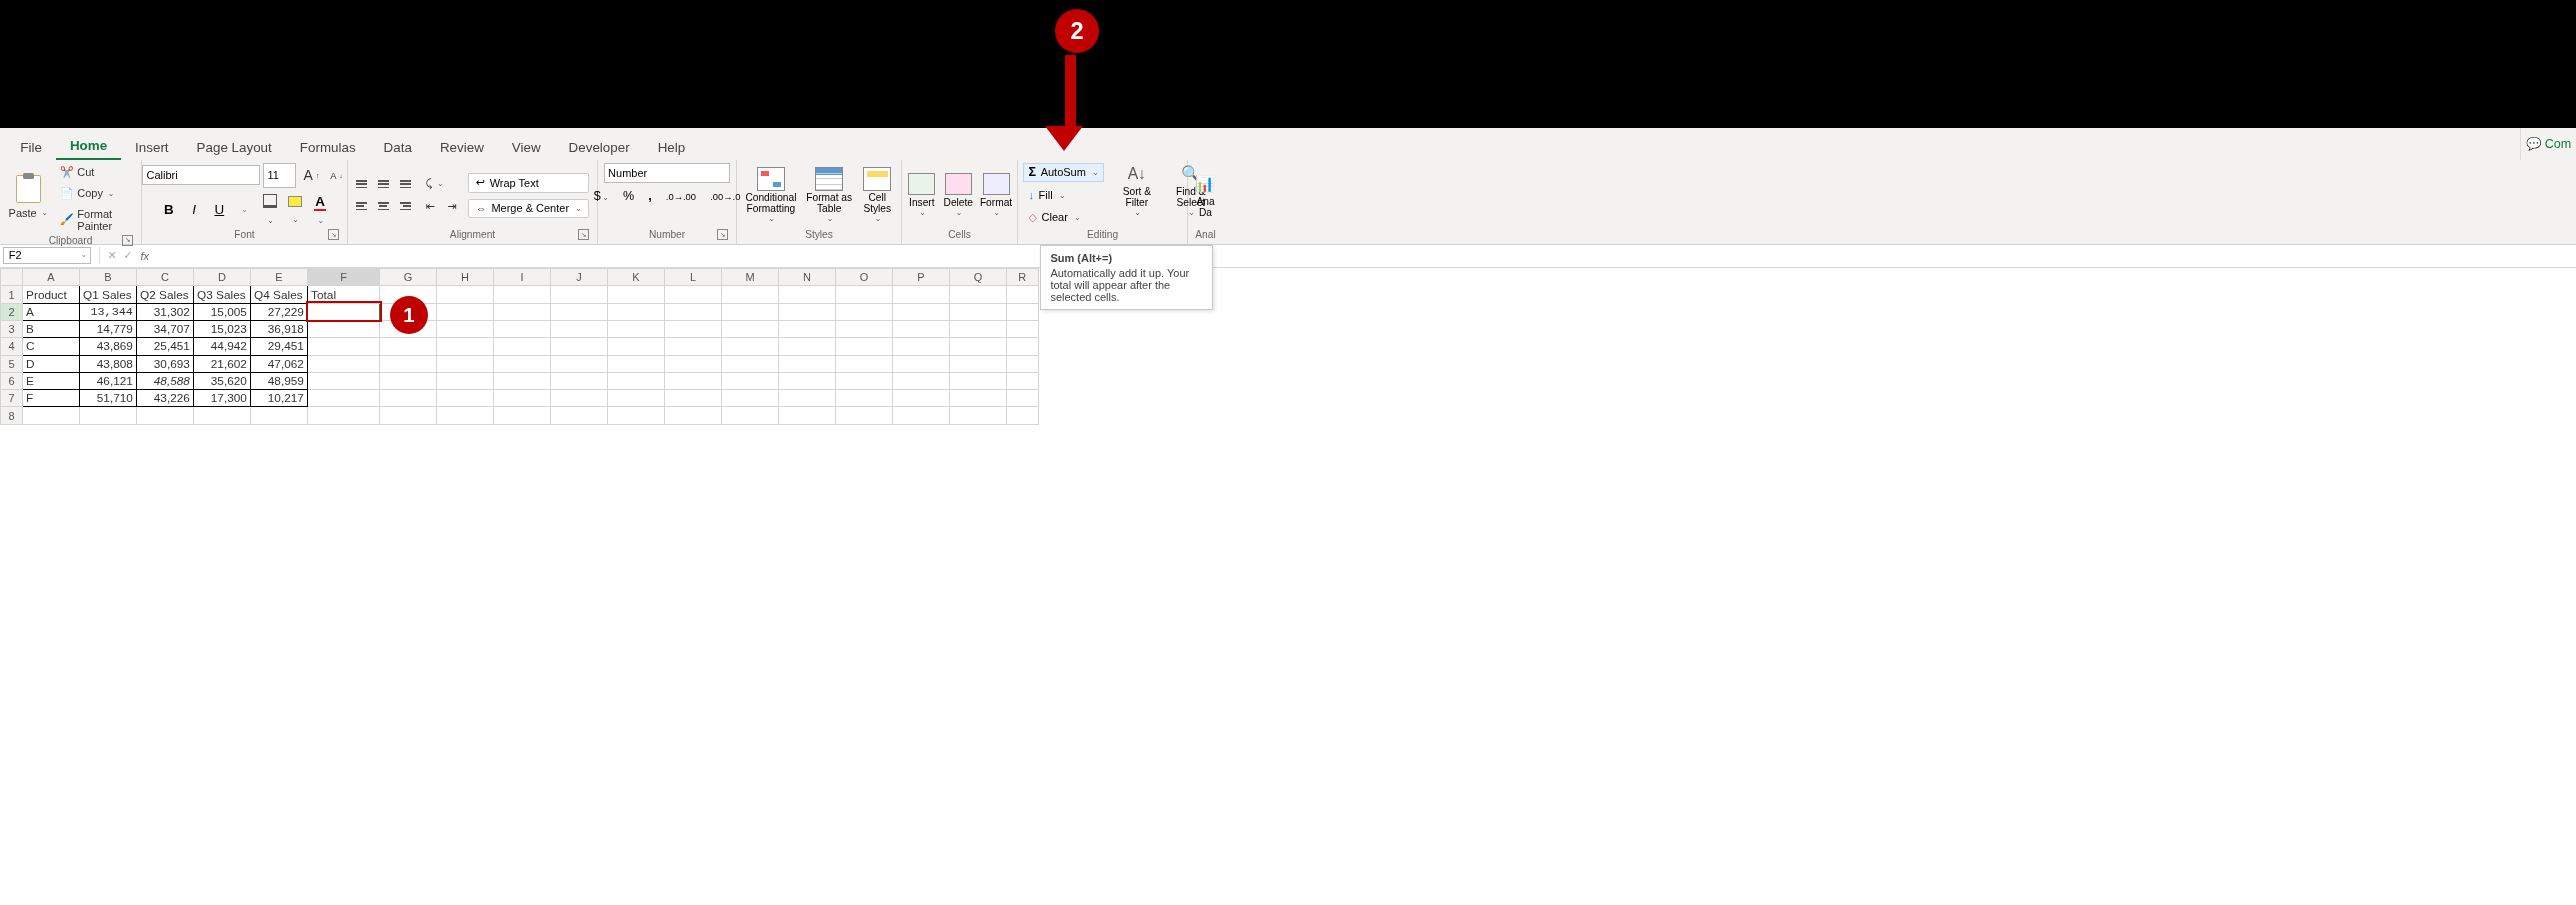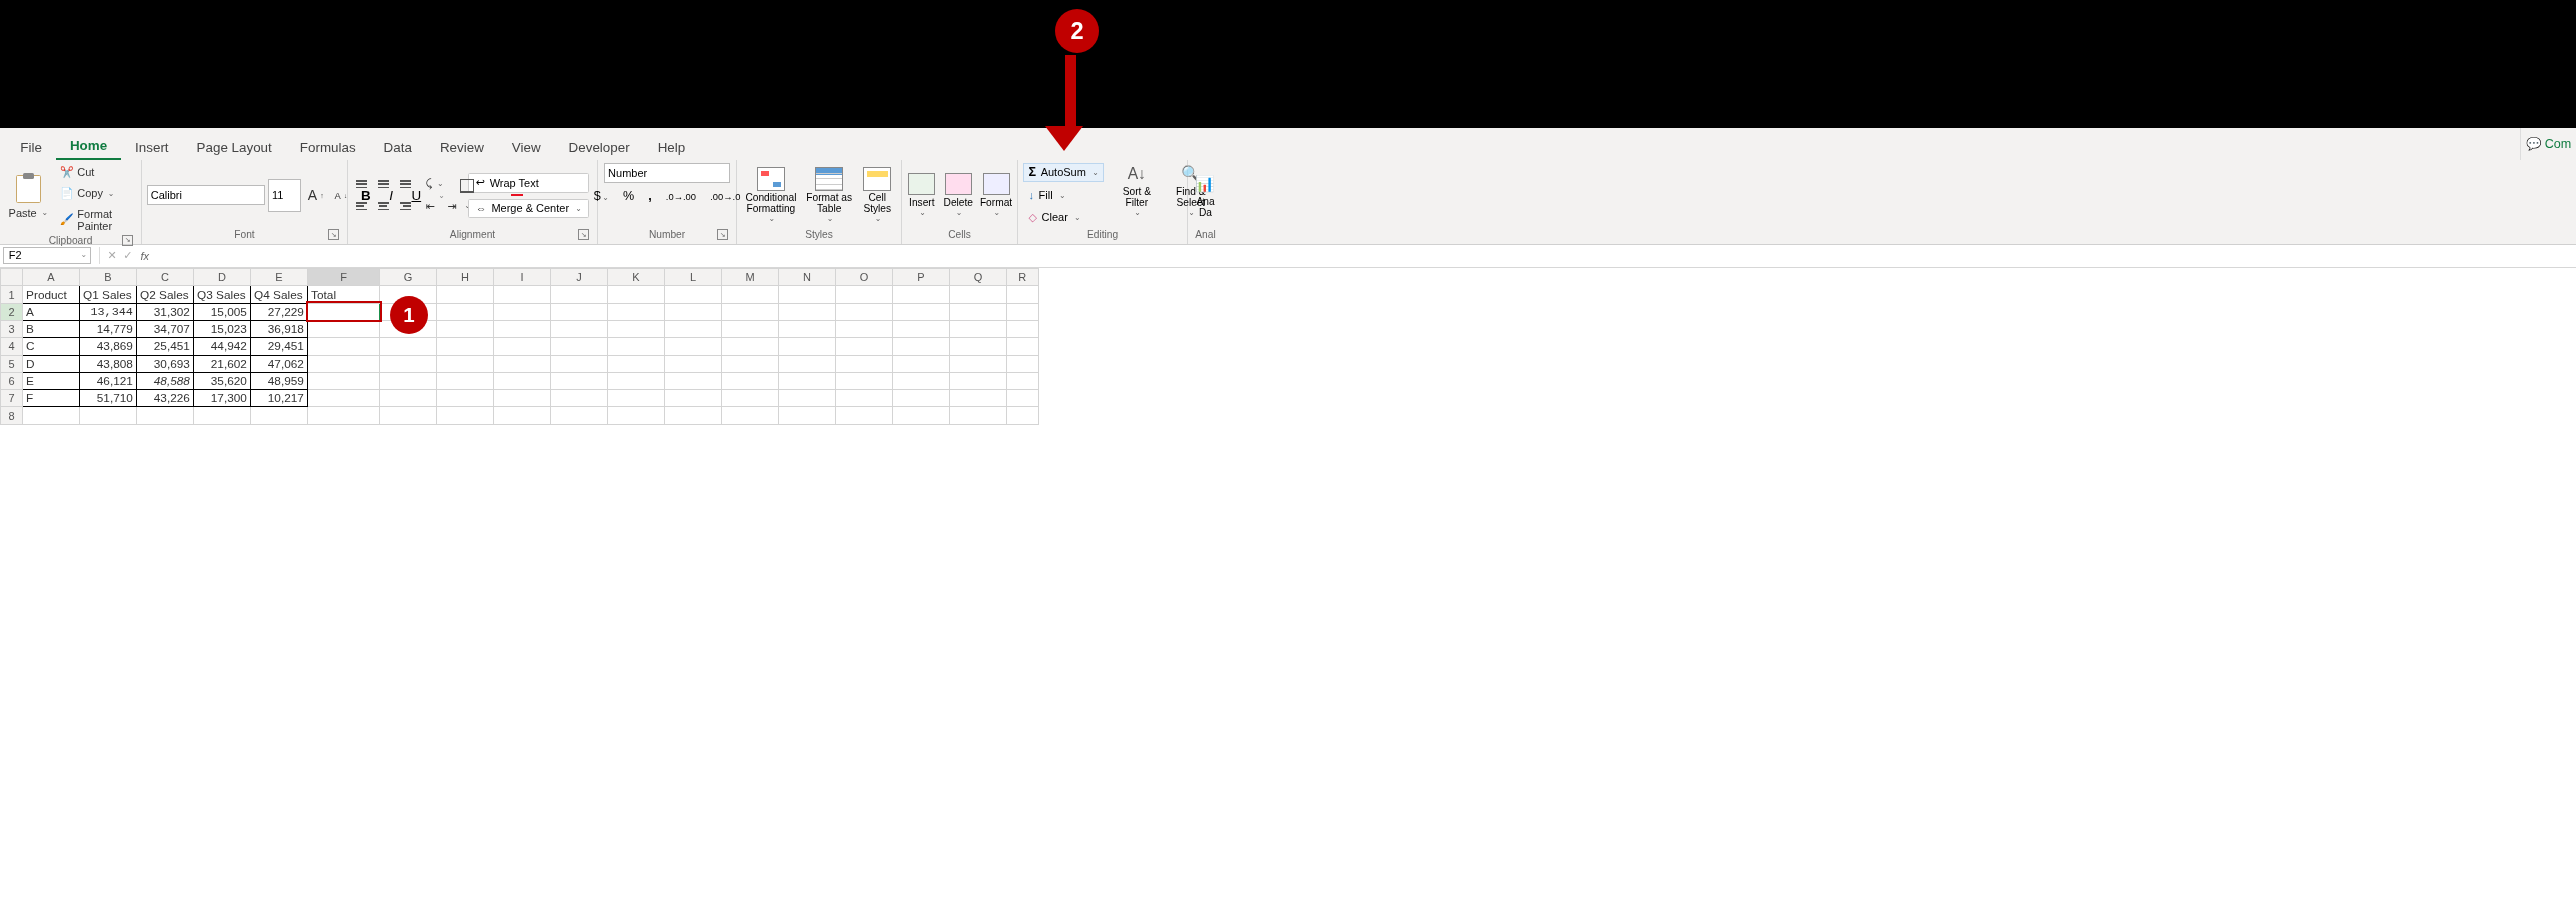--- a/index.html
+++ b/index.html
@@ -28,24 +28,24 @@
 .dd::after { content:"⌄"; font-size:7.9px; color:#666; margin-left:1.6px; }
 .paste-icon { width:25px; height:28px; border:0.8px solid #c9a86a; background:#fff; position:relative; border-radius:1.6px; }
 .paste-icon::before { content:""; position:absolute; top:-3.9px; left:6.3px; width:11px; height:6.3px; background:#888; border-radius:1.6px; }
 
 
 .clipboard-body { display:flex; gap:4.7px; }
 .clip-left { display:flex; flex-direction:column; align-items:center; gap:1.6px; }
 .clip-right { display:flex; flex-direction:column; gap:4.7px; font-size:11px; padding-top:1.6px; }
 
 
-.font-body { display:flex; flex-direction:row; gap:6.3px; }
+.font-body { display:flex; flex-direction:column; gap:6.3px; }
 .font-top { display:flex; gap:3.1px; align-items:center; }
 .font-name { width:118px; height:20.5px; border:0.8px solid #bbb; background:#fff; font-size:11px; padding:1.6px 3.1px; }
-.font-size { width:33px; height:33px; border:0.8px solid #bbb; background:#fff; font-size:11px; padding:1.6px 3.1px; }
+.font-size { width:33px; height:25px; border:0.8px solid #bbb; background:#fff; font-size:11px; padding:1.6px 3.1px; }
 .aa-big { font-size:14px; }
 .aa-small { font-size:9.4px; }
 .font-bot { display:flex; gap:7.9px; align-items:center; }
 .font-bot .fb { font-size:13.4px; width:17.3px; text-align:center; cursor:pointer; }
 .border-ic { width:14px; height:14px; border:0.8px solid #555; display:inline-block; position:relative; }
 .border-ic::after { content:""; position:absolute; left:0; right:0; bottom:0; height:1.6px; background:#555; }
 .fill-ic { width:14px; height:11px; background:#ffeb3b; border:0.8px solid #888; display:inline-block; }
 .fontcolor-ic { font-weight:bold; border-bottom:2.4px solid #e81123; display:inline-block; padding:0 1.6px; }
 
 
@@ -371,20 +371,24 @@
     <div class="group-body ana-body">
       <div class="ana-btn">
         <div class="er-ic">📊</div>
         <span>Ana</span>
         <span>Da</span>
       </div>
     </div>
     <div class="group-label">Anal</div>
   </div>
 
+  <div class="tooltip" style="left:1040px; top:85px;">
+    <div class="tt-title">Sum (Alt+=)</div>
+    <div>Automatically add it up. Your total will appear after the selected cells.</div>
+  </div>
 </div>
 
 <div class="fbar">
   <div class="namebox">F2</div>
   <div class="fbar-sep"></div>
   <div class="fbar-btn">✕</div>
   <div class="fbar-btn">✓</div>
   <div class="fx">fx</div>
   <input class="formula-input" value="" style="">
 </div>

